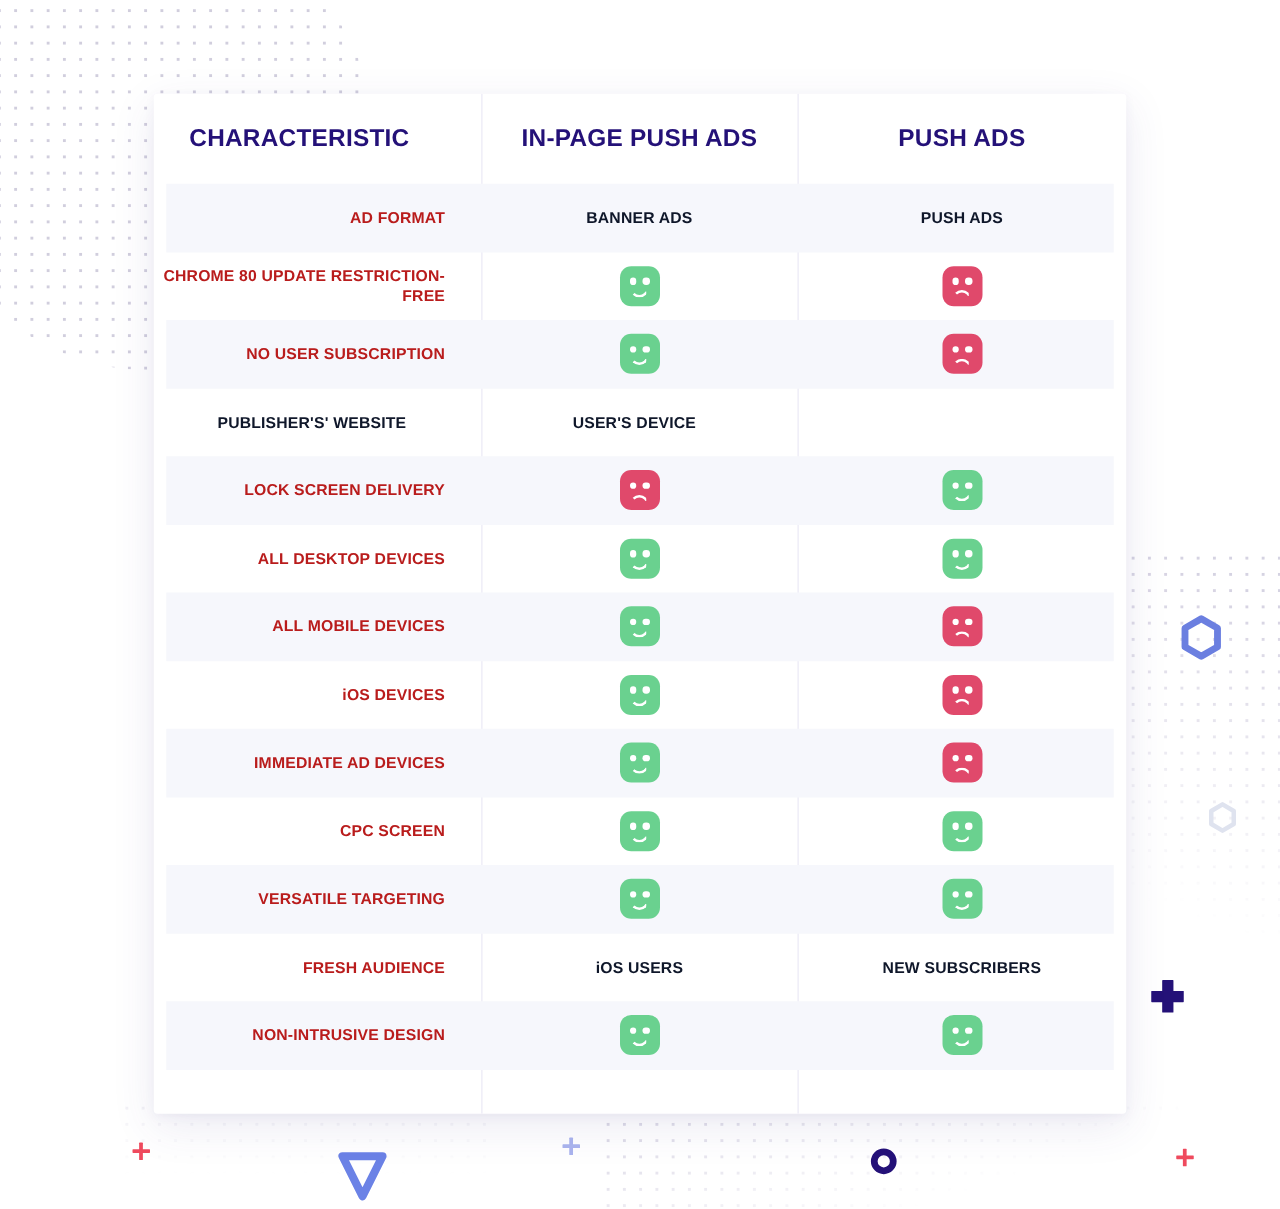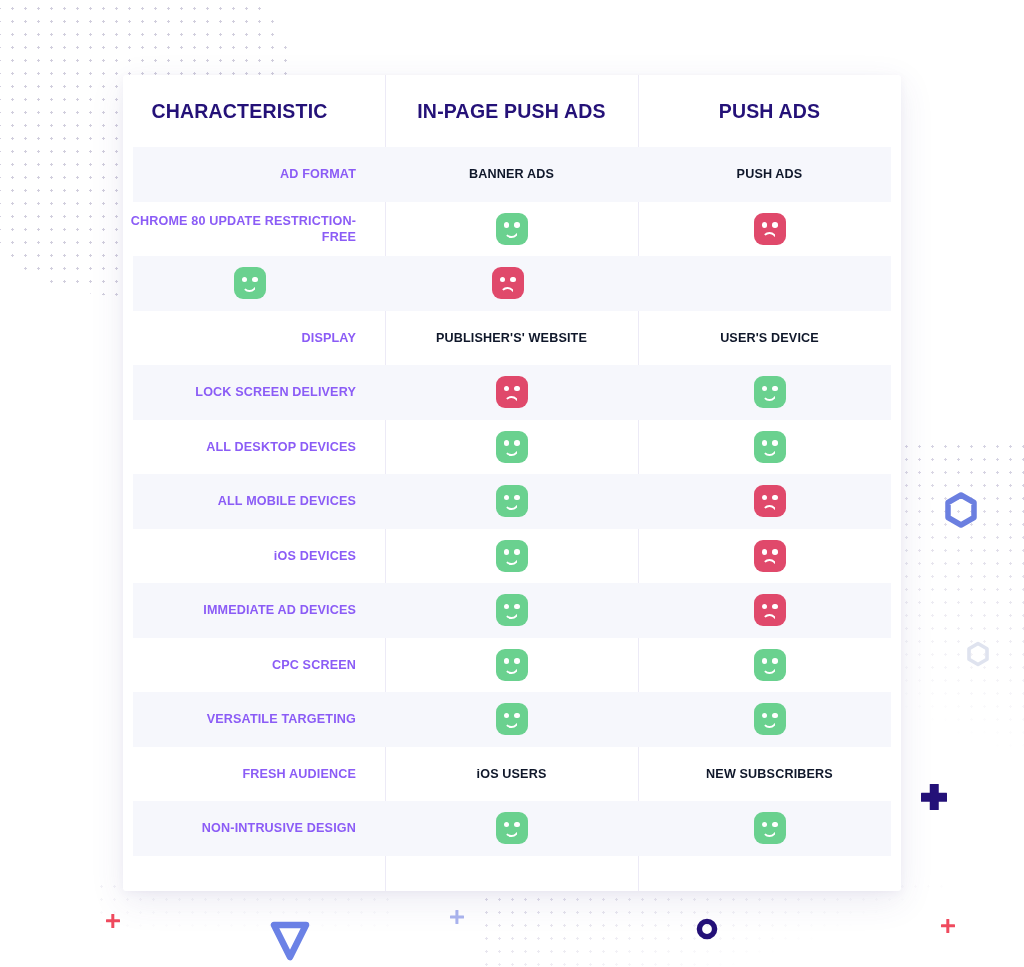--- a/index.html
+++ b/index.html
@@ -171,21 +171,21 @@
     font-size: 19.5px;
     font-weight: bold;
     letter-spacing: 0.2px;
     text-align: center;
     width: 100%;
     line-height: 1.2;
   }
   .cell.c0 .head-text { text-align: center; }
 
   .label {
-    color: #8b5cf6;
+    color: #b91c1c;
     font-size: 12.6px;
     font-weight: bold;
     letter-spacing: 0.15px;
     line-height: 1.28;
     text-align: right;
   }
 
   .value {
     color: #0f172a;
     font-size: 12.6px;
@@ -315,39 +315,39 @@
         <div class="cell c2">
           <span class="face bad">
             <span class="eye l"></span>
             <span class="eye r"></span>
             <span class="mouth"></span>
           </span>
         </div>
       </div>
       <div class="row body striped">
         <div class="stripe"></div>
+        <div class="cell c0">
+          <div class="label">NO USER SUBSCRIPTION</div>
+        </div>
         <div class="cell c1">
           <span class="face good">
             <span class="eye l"></span>
             <span class="eye r"></span>
             <span class="mouth"></span>
           </span>
         </div>
         <div class="cell c2">
           <span class="face bad">
             <span class="eye l"></span>
             <span class="eye r"></span>
             <span class="mouth"></span>
           </span>
         </div>
       </div>
       <div class="row body">
-        <div class="cell c0">
-          <div class="label">DISPLAY</div>
-        </div>
         <div class="cell c1">
           <div class="value">PUBLISHER'S' WEBSITE</div>
         </div>
         <div class="cell c2">
           <div class="value">USER'S DEVICE</div>
         </div>
       </div>
       <div class="row body striped">
         <div class="stripe"></div>
         <div class="cell c0">

